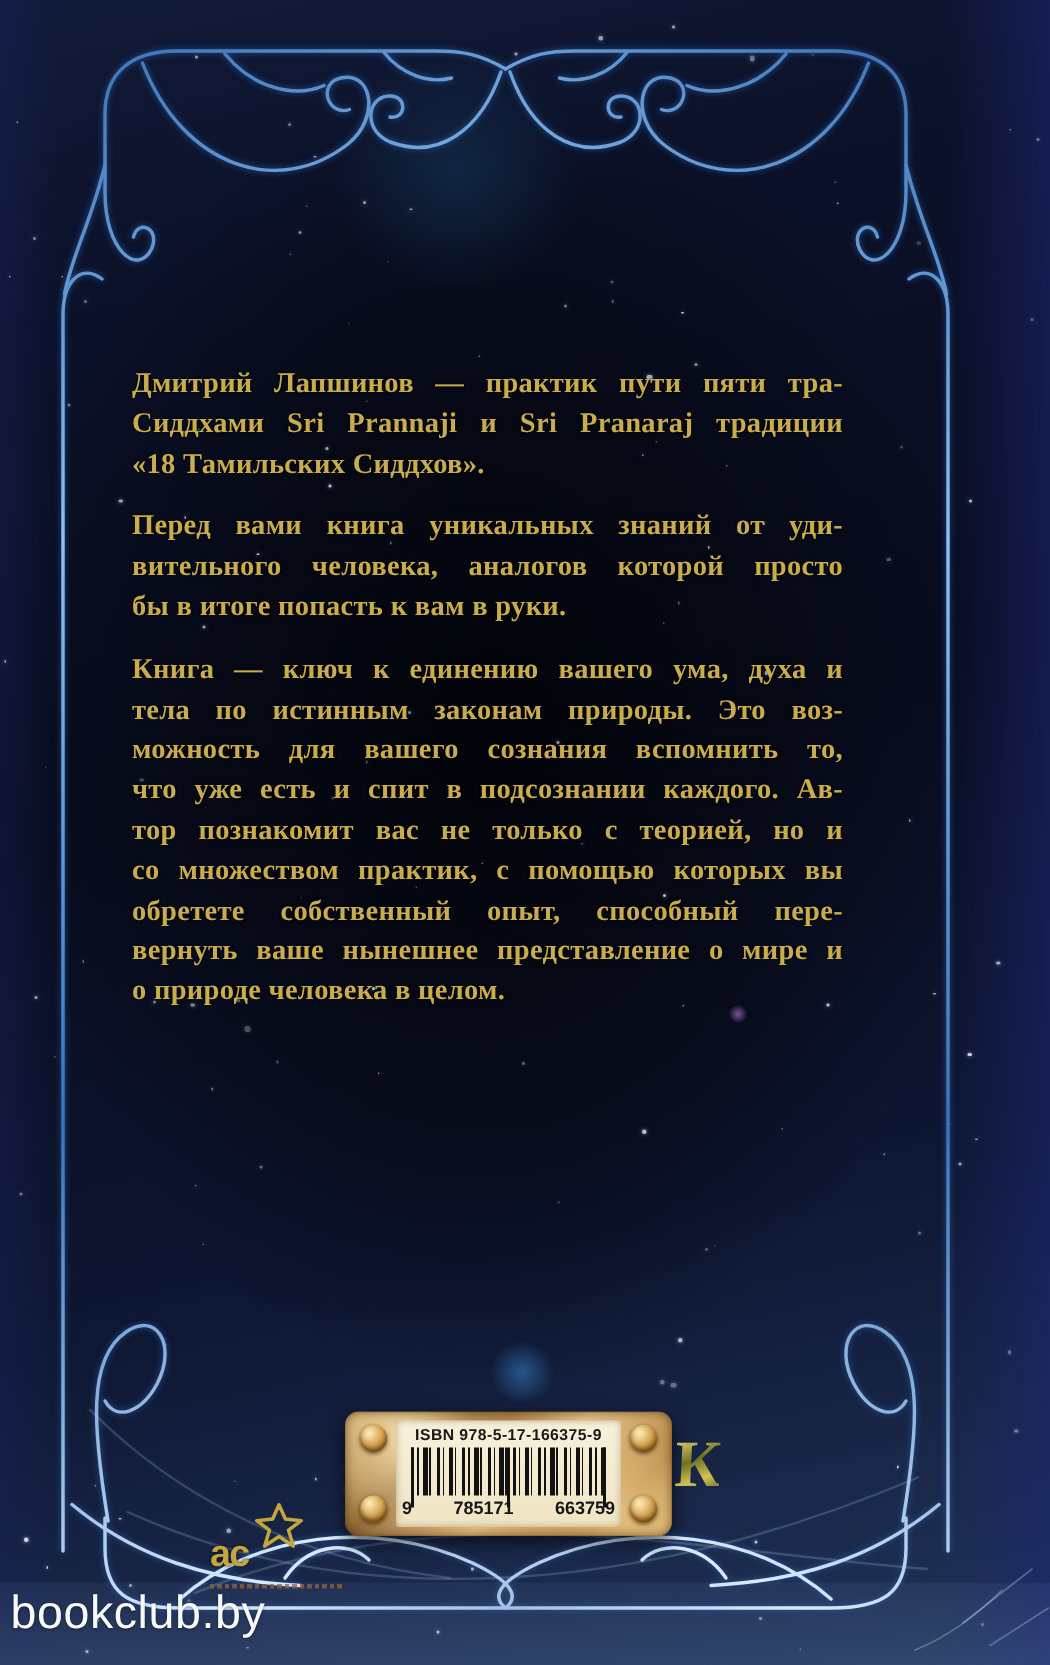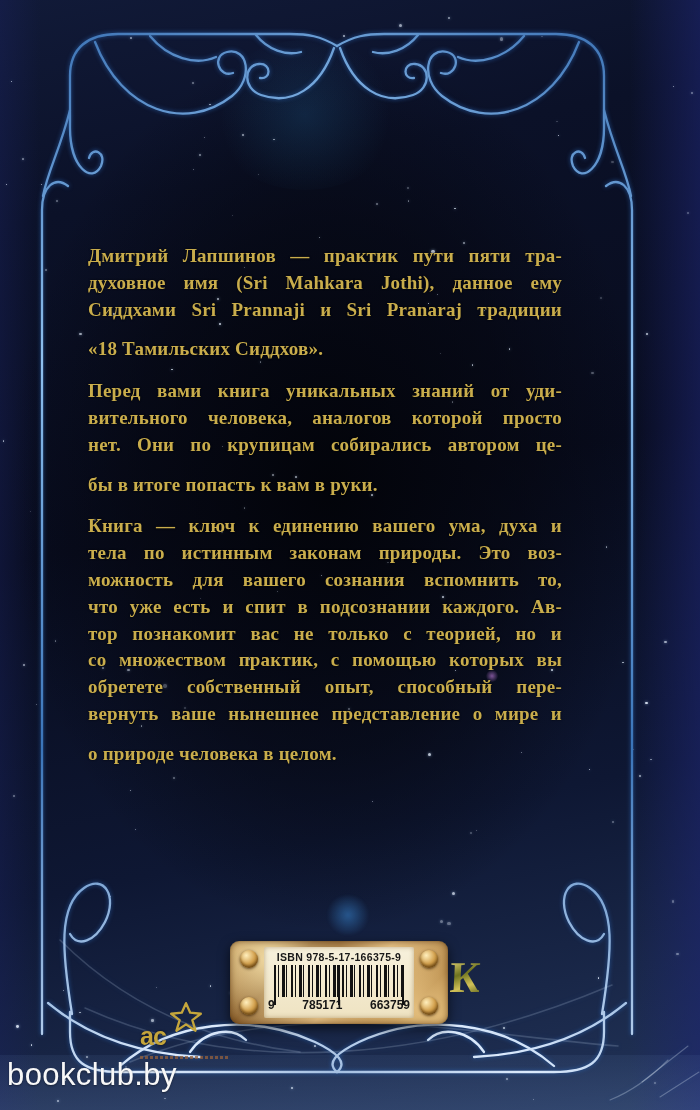--- a/index.html
+++ b/index.html
@@ -21,21 +21,21 @@
   .starfield{position:absolute;left:0;top:0;width:700px;height:1110px;pointer-events:none;}
   .starfield i{position:absolute;border-radius:50%;background:#e8f2ff;box-shadow:0 0 3px rgba(190,220,255,.8);}
   .frame{position:absolute;left:0;top:0;pointer-events:none;filter:drop-shadow(0 0 2px rgba(40,95,170,.85));}
   .frame path{fill:none;stroke:url(#lgFrame);stroke-width:2.3;stroke-linecap:round;}
   .frame path.faint{stroke:#c8d8ea;opacity:.2;stroke-width:1.6;filter:none;}
   .frame path.scratch{stroke:#dfe8f2;opacity:.3;stroke-width:1.1;}
 
   .text-block{position:absolute;left:88px;top:243px;width:474px;color:#c9ad4c;font-size:19px;font-weight:700;letter-spacing:.2px;text-shadow:0 0 2px rgba(0,0,0,.9);}
   .para{margin:0 0 15px 0;}
   .tline{line-height:26.8px;text-align:justify;text-align-last:justify;}
-  .tline.last{text-align-last:left;margin-top:13px;}
+  .tline.last{text-align-last:left;}
 
   .plate{position:absolute;left:230px;top:941px;width:218px;height:83px;border-radius:9px;
     background:
       radial-gradient(circle at 18% 22%,rgba(250,230,175,.9),rgba(250,230,175,0) 38%),
       radial-gradient(circle at 84% 80%,rgba(240,205,140,.8),rgba(240,205,140,0) 42%),
       linear-gradient(135deg,#c79c5a 0%,#8a5f2c 28%,#e3bf84 55%,#a97a3a 82%,#d9b06a 100%);
     box-shadow:0 4px 12px rgba(0,0,0,.65), inset 0 0 7px rgba(80,45,8,.7), inset 0 0 1px #5c3a10;}
   .label{position:absolute;left:34px;top:6px;width:150px;height:71px;border-radius:2px;
     background:linear-gradient(180deg,#f7f1dc,#efe3c2);box-shadow:inset 0 0 5px rgba(120,85,30,.45);}
   .isbn{margin-top:4px;text-align:center;font-family:"Liberation Sans",sans-serif;font-weight:700;font-size:10.5px;letter-spacing:.3px;color:#181818;}
@@ -232,28 +232,26 @@
     <path class="faint" d="M 130,1062 C 300,992 470,1035 618,1046"></path>
     <path class="faint" d="M 60,940 C 120,1000 200,1040 300,1052"></path>
     <path class="scratch" d="M 642,1082 L 688,1046"></path>
     <path class="scratch" d="M 660,1097 L 699,1072"></path>
     <path class="scratch" d="M 610,1100 C 630,1092 650,1078 668,1060"></path>
   </svg>
 
   <div class="text-block">
     <div class="para">
       <div class="tline">Дмитрий Лапшинов — практик пути пяти тра-</div>
-      <div class="tline">духовное имя (Sri Mahkara Jothi), данное ему</div>
       <div class="tline">Сиддхами Sri Prannaji и Sri Pranaraj традиции</div>
       <div class="tline last">«18 Тамильских Сиддхов».</div>
     </div>
     <div class="para">
       <div class="tline">Перед вами книга уникальных знаний от уди-</div>
       <div class="tline">вительного человека, аналогов которой просто</div>
-      <div class="tline">нет. Они по крупицам собирались автором це-</div>
       <div class="tline last">бы в итоге попасть к вам в руки.</div>
     </div>
     <div class="para">
       <div class="tline">Книга — ключ к единению вашего ума, духа и</div>
       <div class="tline">тела по истинным законам природы. Это воз-</div>
       <div class="tline">можность для вашего сознания вспомнить то,</div>
       <div class="tline">что уже есть и спит в подсознании каждого. Ав-</div>
       <div class="tline">тор познакомит вас не только с теорией, но и</div>
       <div class="tline">со множеством практик, с помощью которых вы</div>
       <div class="tline">обретете собственный опыт, способный пере-</div>

